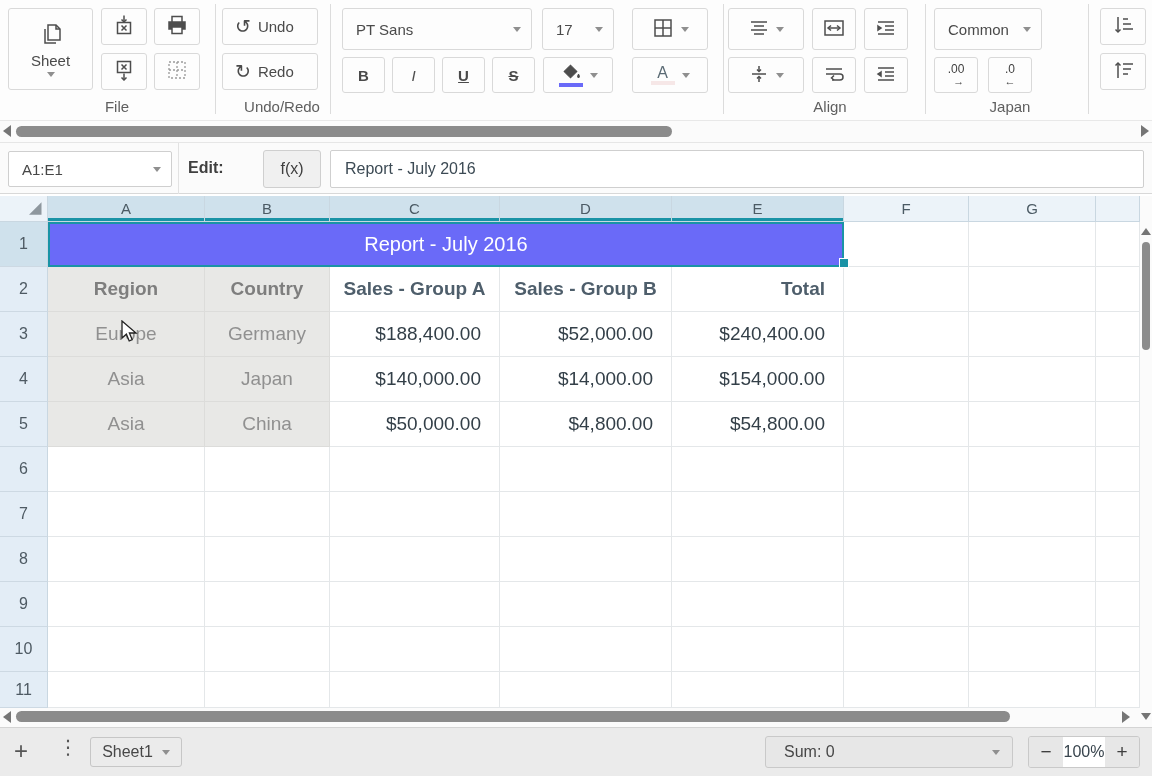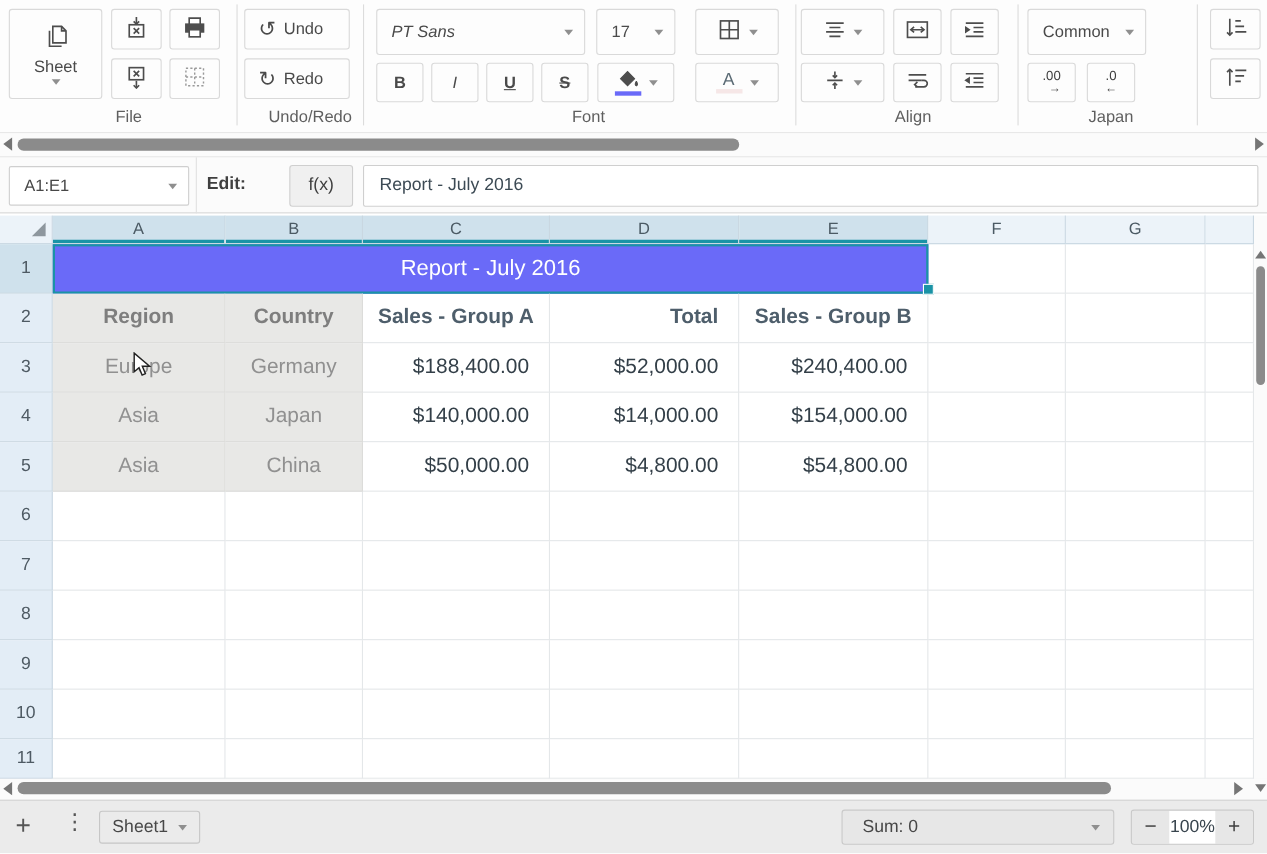--- a/index.html
+++ b/index.html
@@ -148,21 +148,21 @@
       <span style="font-size:19px;">↺</span>
       <span>Undo</span>
     </div>
     <div class="tbtn" style="left:222px;top:53px;width:96px;height:37px;justify-content:flex-start;padding-left:12px;">
       <span style="font-size:19px;">↻</span>
       <span>Redo</span>
     </div>
     <div class="tlabel" style="left:222px;width:96px;">Undo/Redo</div>
     <div class="tsep" style="left:330px;"></div>
 
-    <div class="tbtn combo" style="left:342px;top:8px;width:190px;height:42px;font-style:italic;">
+    <div class="tbtn combo" style="left:342px;top:8px;width:190px;height:42px;">
       <span>PT Sans</span>
       <span class="arr"></span>
     </div>
     <div class="tbtn combo" style="left:542px;top:8px;width:72px;height:42px;">
       <span>17</span>
       <span class="arr"></span>
     </div>
     <div class="tbtn" style="left:632px;top:8px;width:76px;height:42px;">
       <span>
         <svg class="ic" width="22" height="22" viewBox="0 0 22 22">
@@ -194,21 +194,20 @@
       </span>
       <span class="arr"></span>
     </div>
     <div class="tbtn" style="left:632px;top:57px;width:76px;height:36px;">
       <span class="stack">
         <span style="font-size:16px;color:#5a6a74;">A</span>
         <span style="display:block;width:24px;height:4px;background:#f6e7e7;margin-top:0;"></span>
       </span>
       <span class="arr"></span>
     </div>
-    <div class="tlabel" style="left:338px;width:370px;">Font</div>
     <div class="tsep" style="left:723px;"></div>
 
     <div class="tbtn" style="left:728px;top:8px;width:76px;height:42px;">
       <span>
         <svg class="ic" width="20" height="16" viewBox="0 0 20 16">
           <line x1="2" y1="2" x2="18" y2="2"></line>
             <line x1="5" y1="6" x2="15" y2="6"></line>
           <line x1="2" y1="10" x2="18" y2="10"></line>
             <line x1="5" y1="14" x2="15" y2="14"></line>
         </svg></span>
@@ -350,22 +349,22 @@
       <div class="cell w-f"></div>
       <div class="cell w-g"></div>
       <div class="cell w-h"></div>
     </div>
 
     <div class="grow">
       <div class="rh">2</div>
       <div class="cell gray ghdr w-a">Region</div>
       <div class="cell gray ghdr w-b">Country</div>
       <div class="cell bhdr w-c">Sales - Group A</div>
+      <div class="cell bhdr w-d">Sales - Group B</div>
       <div class="cell bhdr num w-e">Total</div>
-      <div class="cell bhdr w-d">Sales - Group B</div>
       <div class="cell w-f"></div>
       <div class="cell w-g"></div>
       <div class="cell w-h"></div>
     </div>
 
     <div class="grow">
       <div class="rh">3</div>
       <div class="cell gray w-a">Europe</div>
       <div class="cell gray w-b">Germany</div>
       <div class="cell num w-c">$188,400.00</div>

